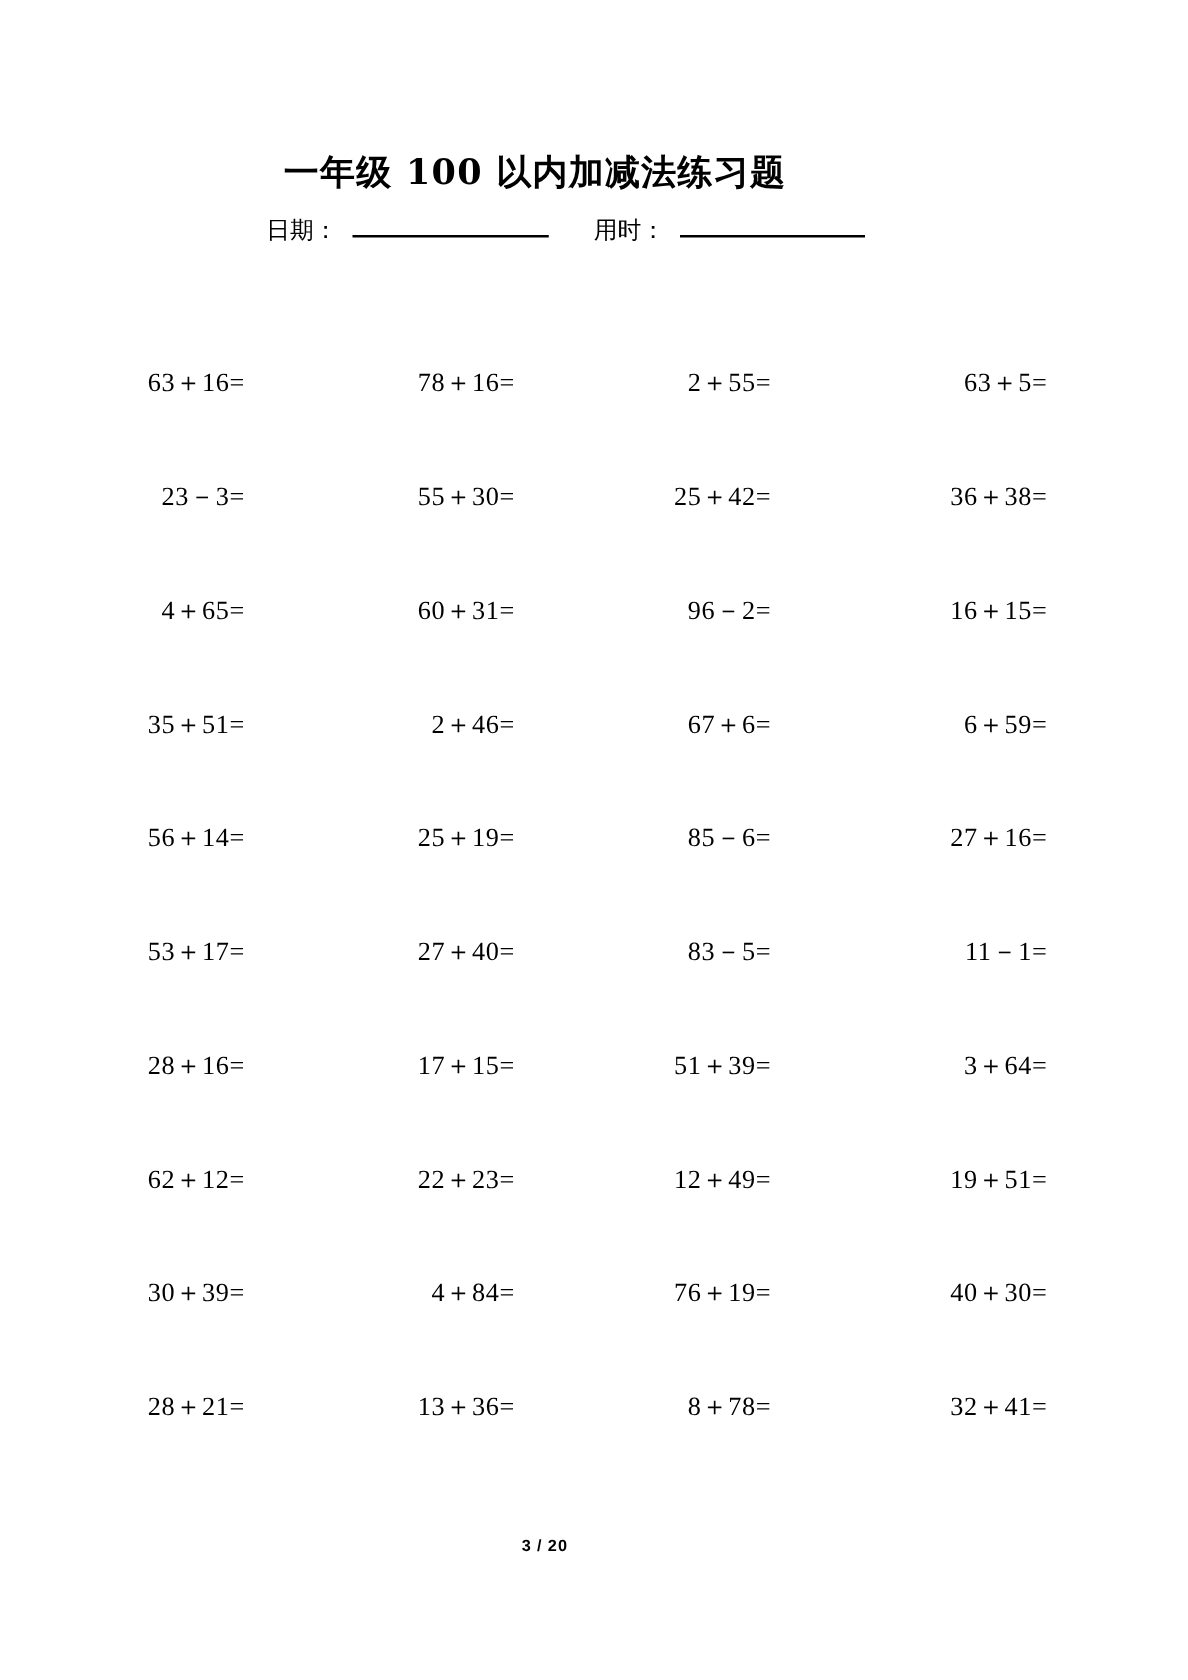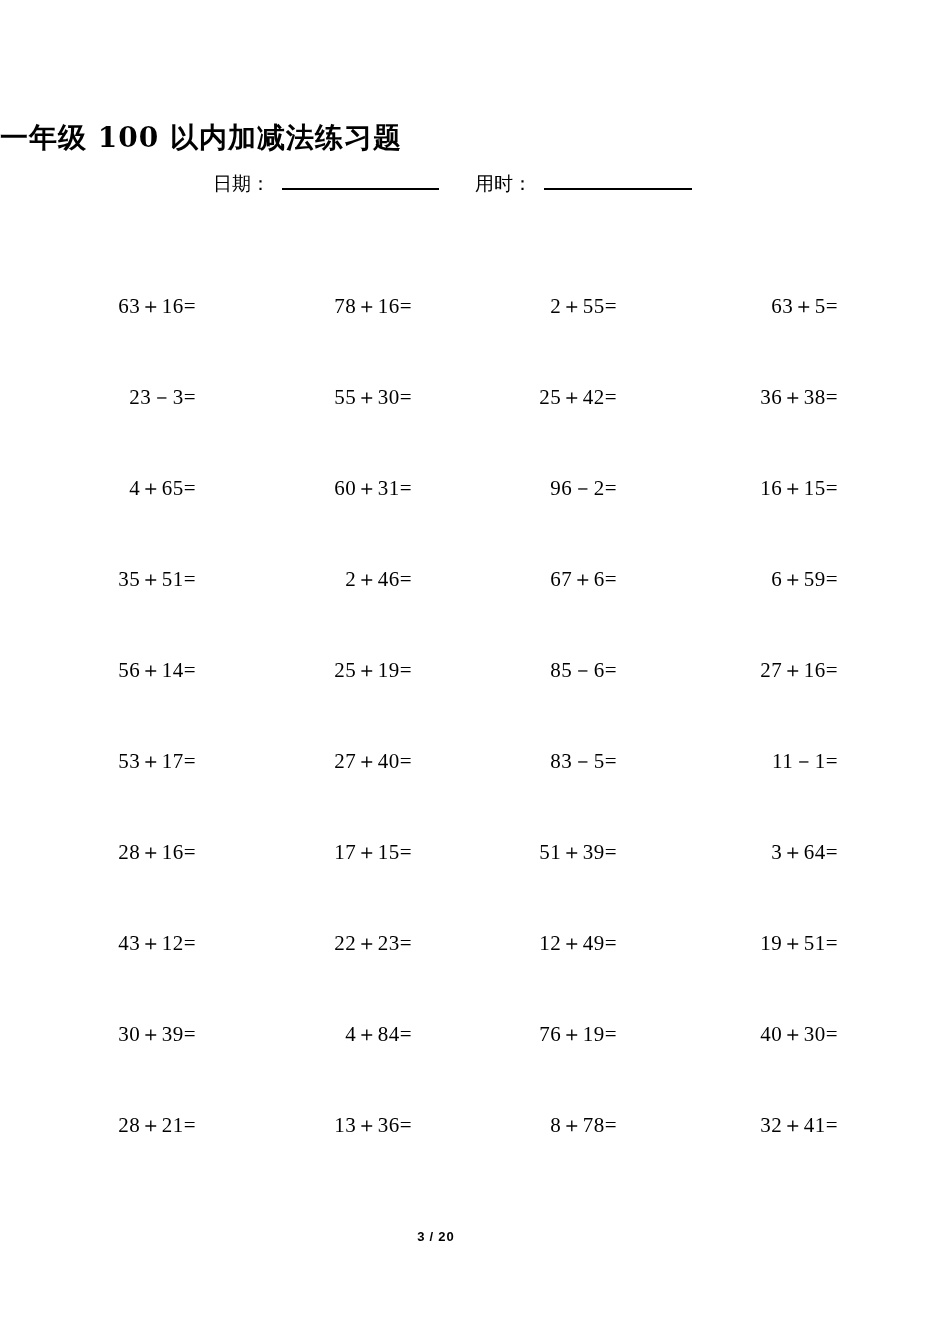--- a/index.html
+++ b/index.html
@@ -21,20 +21,21 @@
     inset: 0;
     background: #ffffff;
   }
 
   
   .worksheet-title {
     position: absolute;
     top: 102px;
     left: 0;
     width: 856px;
+    text-align: center;
     font-family: "DejaVu Serif", "Liberation Serif", serif;
     font-size: 28px;
     font-weight: bold;
     letter-spacing: 1px;
     line-height: 34px;
     white-space: nowrap;
   }
 
   
   .meta-row {
@@ -163,21 +164,21 @@
         <div class="problem-cell col-2">83－5=</div>
         <div class="problem-cell col-3">11－1=</div>
       </div>
       <div class="problem-row">
         <div class="problem-cell col-0">28＋16=</div>
         <div class="problem-cell col-1">17＋15=</div>
         <div class="problem-cell col-2">51＋39=</div>
         <div class="problem-cell col-3">3＋64=</div>
       </div>
       <div class="problem-row">
-        <div class="problem-cell col-0">43＋12=</div>
+        <div class="problem-cell col-0">62＋12=</div>
         <div class="problem-cell col-1">22＋23=</div>
         <div class="problem-cell col-2">12＋49=</div>
         <div class="problem-cell col-3">19＋51=</div>
       </div>
       <div class="problem-row">
         <div class="problem-cell col-0">30＋39=</div>
         <div class="problem-cell col-1">4＋84=</div>
         <div class="problem-cell col-2">76＋19=</div>
         <div class="problem-cell col-3">40＋30=</div>
       </div>

